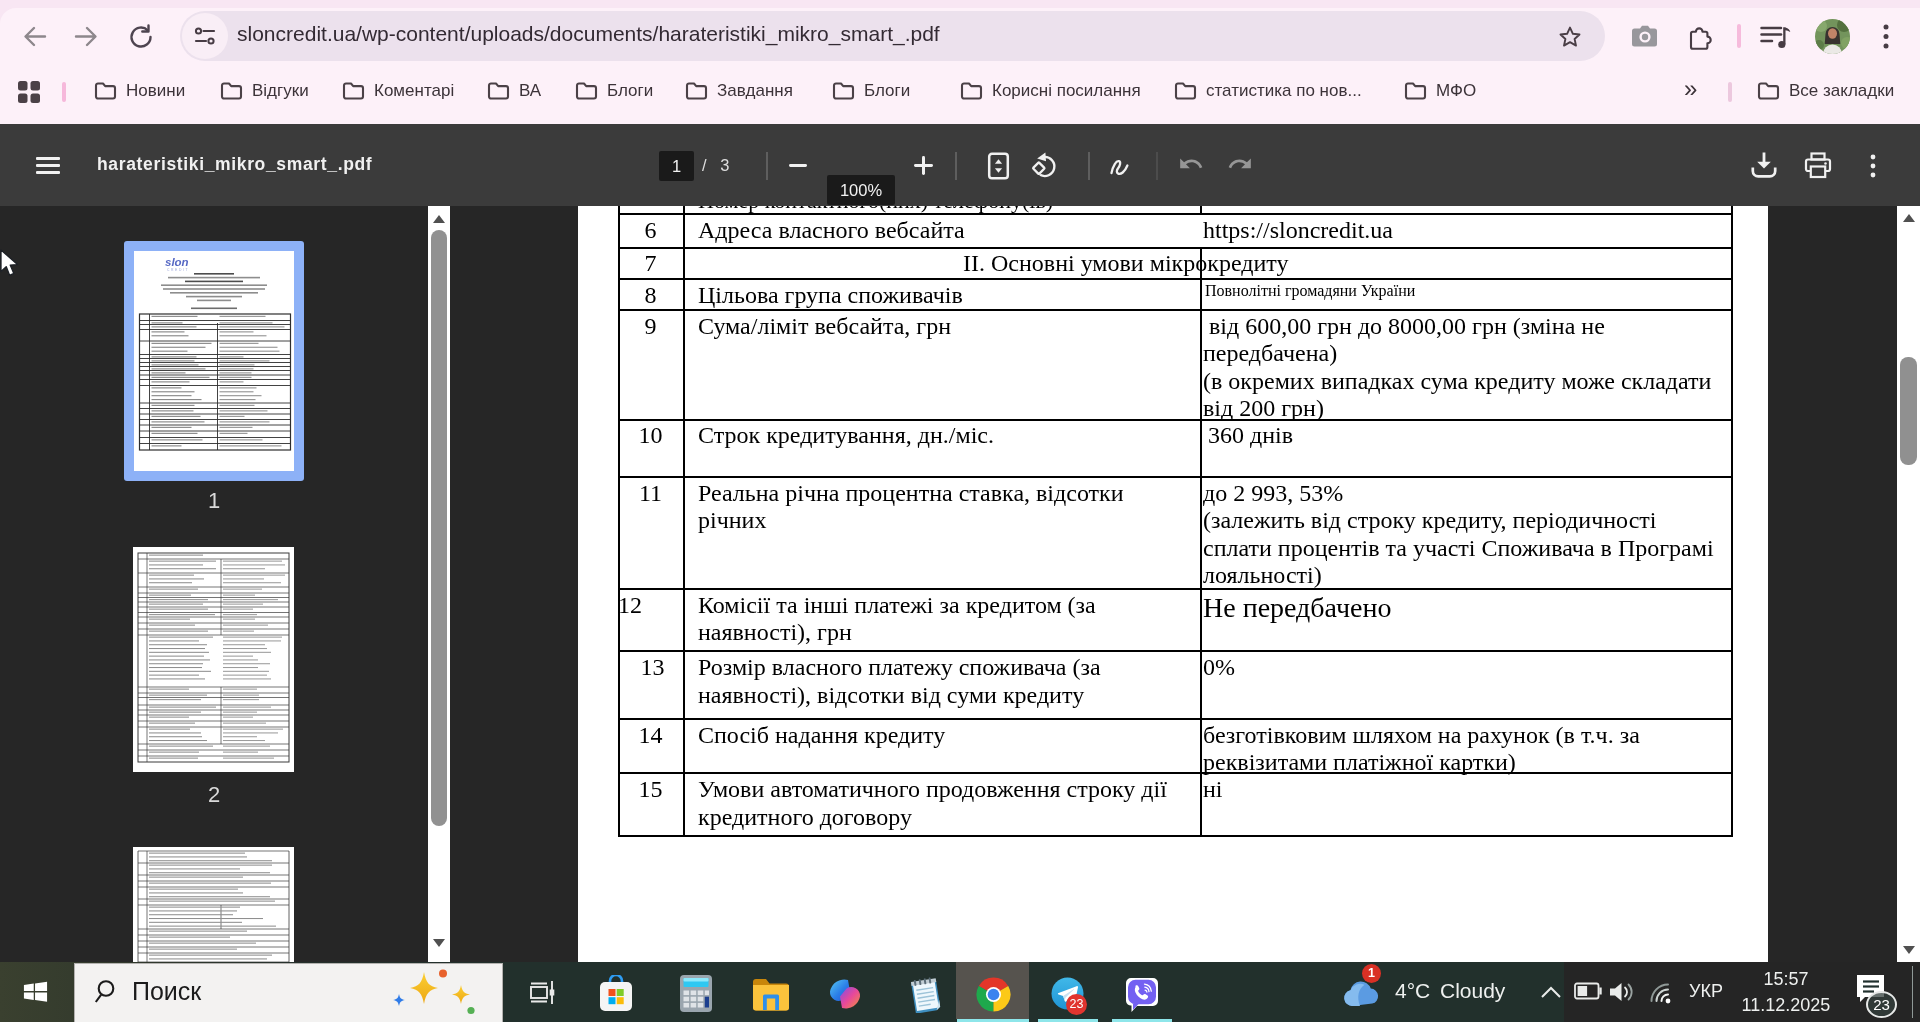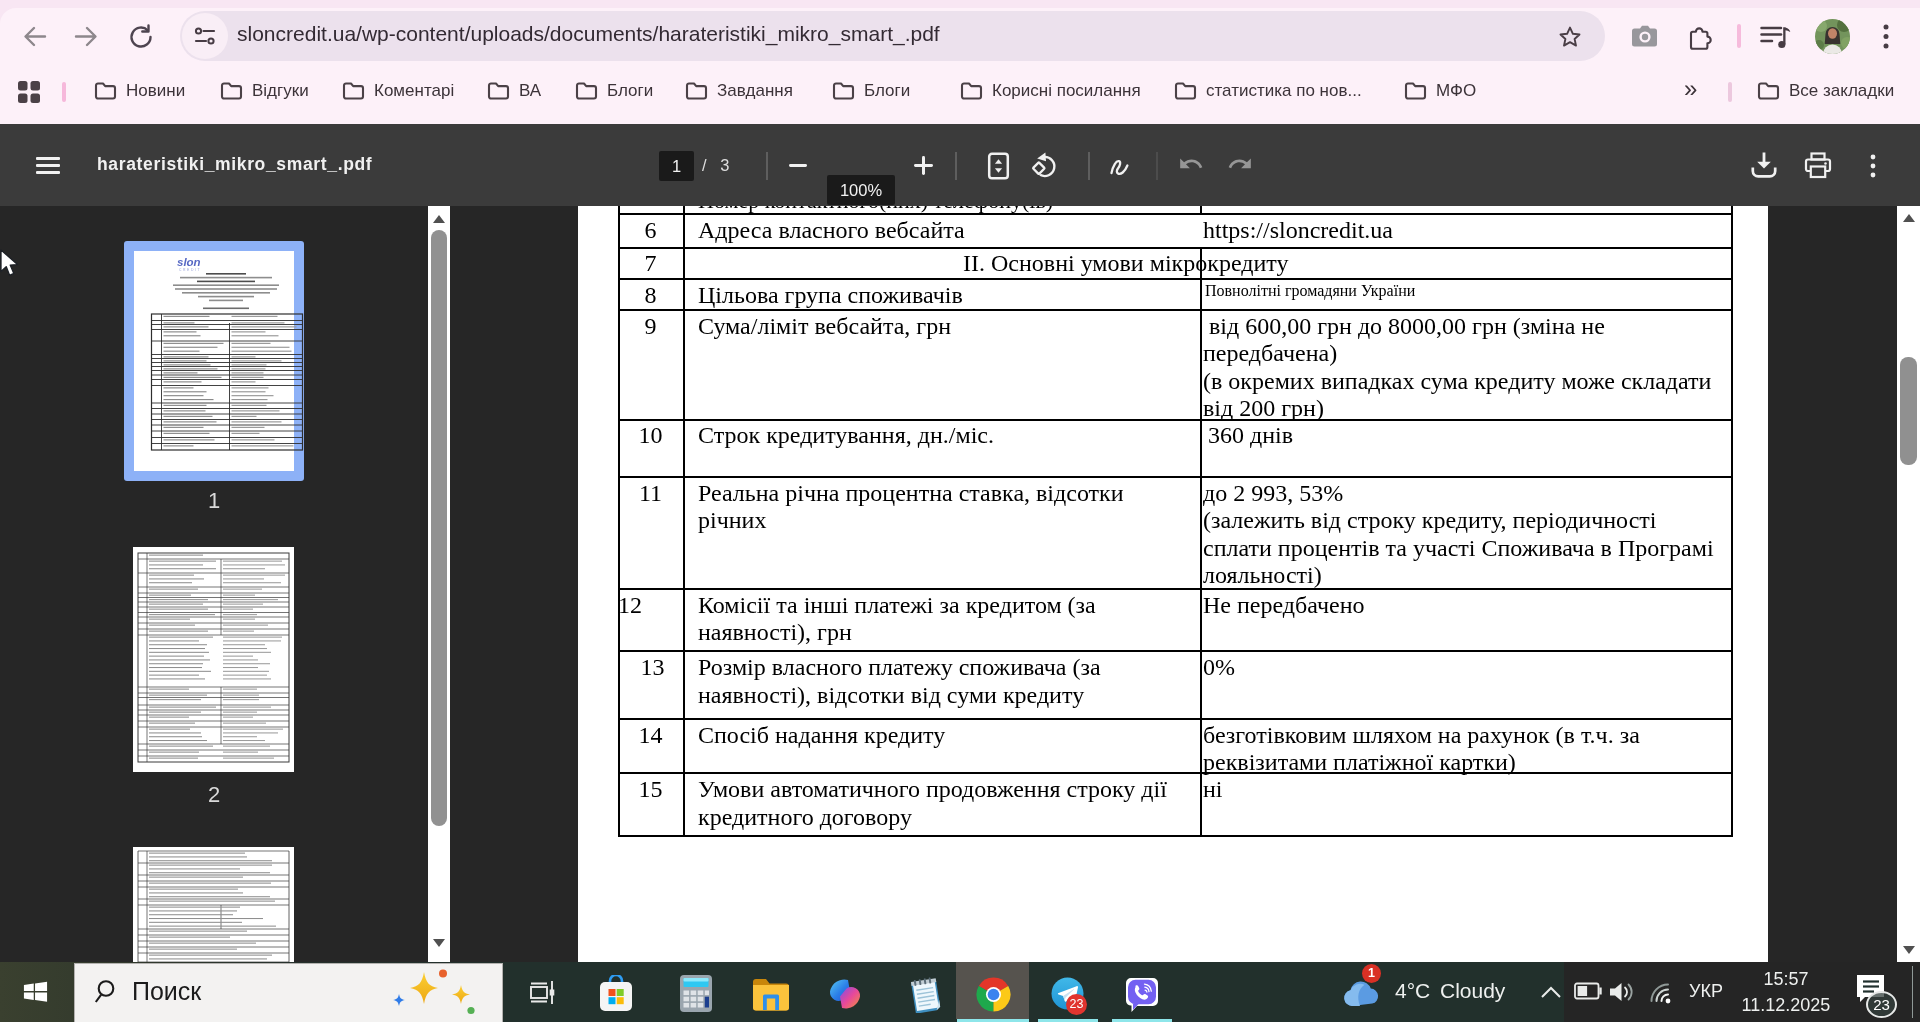--- a/index.html
+++ b/index.html
@@ -270,37 +270,37 @@
     <div class="abs serif" style="left:40px;top:216px;width:65px;font-size:24px;text-align:center;">10</div>
     <div class="abs serif" style="left:120px;top:216px;font-size:24px;">Строк кредитування, дн./міс.</div>
     <div class="abs serif" style="left:630px;top:216px;font-size:24px;">360 днів</div>
 
     <div class="abs serif" style="left:40px;top:273.5px;width:65px;font-size:24px;text-align:center;">11</div>
     <div class="abs serif" style="left:120px;top:273.5px;font-size:24px;line-height:27.6px;">Реальна річна процентна ставка, відсотки<br>річних</div>
     <div class="abs serif" style="left:625px;top:273.5px;font-size:24px;line-height:27.6px;">до 2 993, 53%<br>(залежить від строку кредиту, періодичності<br>сплати процентів та участі Споживача в Програмі<br>лояльності)</div>
 
     <div class="abs serif" style="left:40px;top:385.5px;width:82px;font-size:24px;text-align:left;">12</div>
     <div class="abs serif" style="left:120px;top:385.5px;font-size:24px;line-height:27.6px;">Комісії та інші платежі за кредитом (за<br>наявності), грн</div>
-    <div class="abs serif" style="left:625px;top:385.5px;font-size:24px;">Не передбачено</div>
+    <div class="abs serif" style="left:625px;top:385.5px;font-size:28px;">Не передбачено</div>
 
     <div class="abs serif" style="left:40px;top:448px;width:69px;font-size:24px;text-align:center;">13</div>
     <div class="abs serif" style="left:120px;top:448px;font-size:24px;line-height:27.6px;">Розмір власного платежу споживача (за<br>наявності), відсотки від суми кредиту</div>
     <div class="abs serif" style="left:625px;top:448px;font-size:24px;">0%</div>
 
     <div class="abs serif" style="left:40px;top:515.5px;width:65px;font-size:24px;text-align:center;">14</div>
     <div class="abs serif" style="left:120px;top:515.5px;font-size:24px;">Спосіб надання кредиту</div>
     <div class="abs serif" style="left:625px;top:515.5px;font-size:24px;line-height:27.6px;">безготівковим шляхом на рахунок (в т.ч. за<br>реквізитами платіжної картки)</div>
 
     <div class="abs serif" style="left:40px;top:570px;width:65px;font-size:24px;text-align:center;">15</div>
     <div class="abs serif" style="left:120px;top:570px;font-size:24px;line-height:27.6px;">Умови автоматичного продовження строку дії<br>кредитного договору</div>
     <div class="abs serif" style="left:625px;top:570px;font-size:24px;">ні</div>
   </div>
 
   <div class="abs" style="left:124px;top:35px;width:180px;height:240px;background:#8db1f7;border-radius:3px;"></div>
-  <div class="abs" style="left:134px;top:45px;width:160px;height:220px;background:#ffffff;padding-left:12px;">
+  <div class="abs" style="left:134px;top:45px;width:160px;height:220px;background:#ffffff;">
         <svg width="160" height="220" viewBox="0 0 160 220">
           <text x="31" y="15" font-family="Liberation Sans" font-size="11.5" font-style="italic" font-weight="bold" fill="#5668c4">slon</text>
           <text x="33" y="19.5" font-family="Liberation Sans" font-size="3.4" letter-spacing="1.6" fill="#9aa4da">CREDIT</text>
           <rect x="60.0" y="22.0" width="40" height="1.6" fill="#4d4d4d"></rect>
           <rect x="34.0" y="25.8" width="92" height="1.6" fill="#8d8d8d"></rect>
           <rect x="51.0" y="29.6" width="58" height="1.6" fill="#4d4d4d"></rect>
           <rect x="27.0" y="33.4" width="106" height="1.6" fill="#8d8d8d"></rect>
           <rect x="29.0" y="37.2" width="102" height="1.6" fill="#8d8d8d"></rect>
           <rect x="36.0" y="41.0" width="88" height="1.6" fill="#8d8d8d"></rect>
           <rect x="52.0" y="44.8" width="56" height="1.6" fill="#8d8d8d"></rect>

